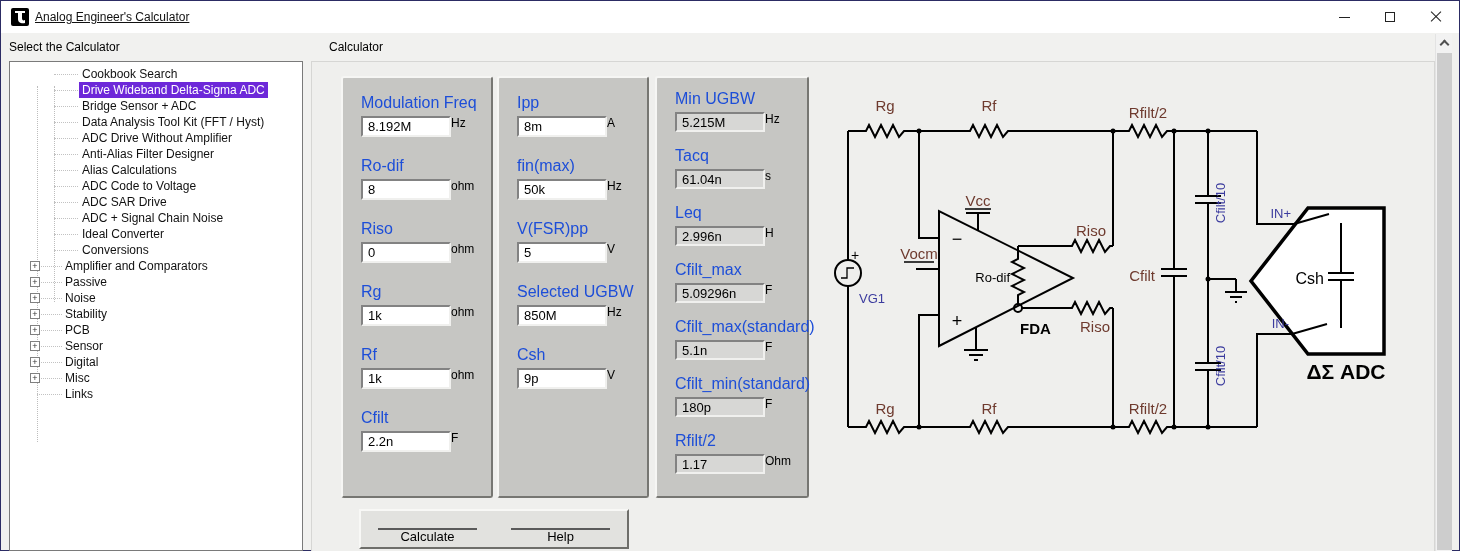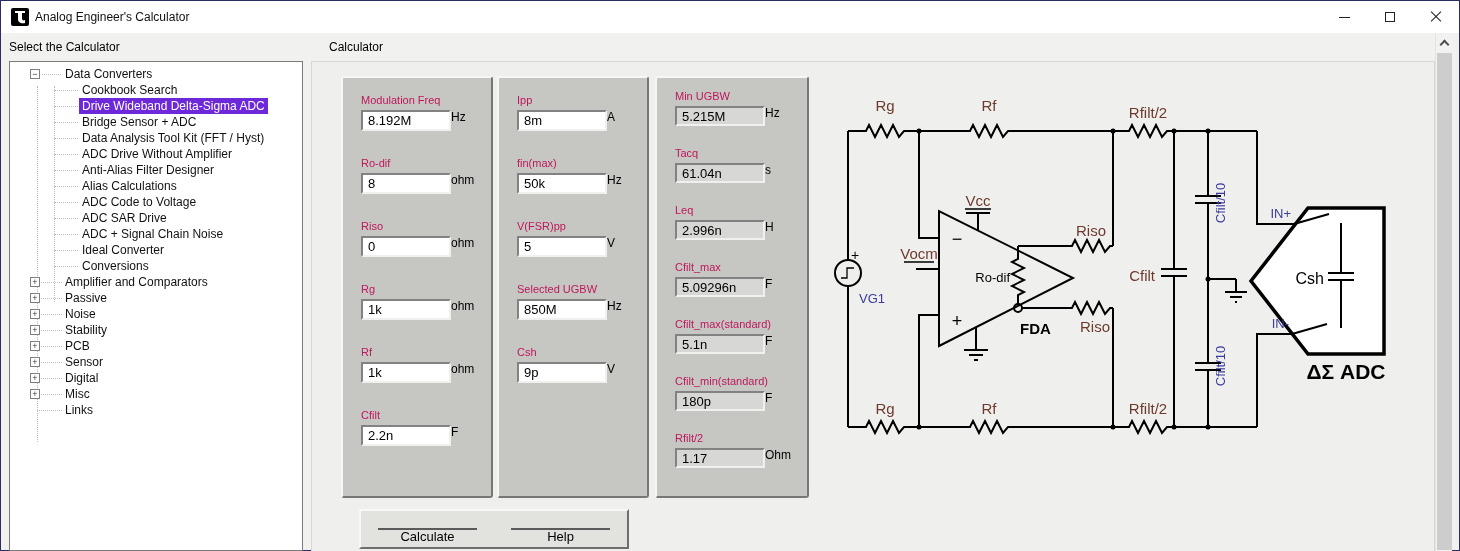--- a/index.html
+++ b/index.html
@@ -3,21 +3,21 @@
 <meta charset="utf-8">
 <style>
   * { margin:0; padding:0; box-sizing:border-box; }
   html,body { width:1460px; height:551px; overflow:hidden; }
   body { font-family:"Liberation Sans", sans-serif; background:#fff; position:relative; }
   .window { position:absolute; inset:0; border:1px solid #2c2c64; background:#f1f1ef; }
 
   
   .titlebar { position:absolute; left:0; top:0; width:1458px; height:32px; background:#fff; }
   .app-icon { position:absolute; left:10px; top:7px; width:18px; height:18px; }
-  .title-text { position:absolute; left:34px; top:9px; font-size:12px; color:#111; }
+  .title-text { position:absolute; left:34px; top:9px; font-size:12px; color:#111;text-decoration:underline; }
   .winbtn { position:absolute; top:0; width:46px; height:32px; display:flex; align-items:center; justify-content:center; }
   .winbtn.min { left:1320px; } .winbtn.max { left:1366px; } .winbtn.close { left:1412px; }
   .glyph-min { width:11px; border-top:1px solid #222; }
   .glyph-max { width:10px; height:10px; border:1px solid #222; }
   .glyph-close { position:relative; width:12px; height:12px; }
   .glyph-close::before,.glyph-close::after { content:''; position:absolute; left:-1px; top:5px; width:14px; border-top:1px solid #222; }
   .glyph-close::before { transform:rotate(45deg); } .glyph-close::after { transform:rotate(-45deg); }
 
   
   .subheader { position:absolute; left:0; top:32px; width:1458px; height:26px; background:#f1f1ef; }
@@ -42,21 +42,21 @@
   .sel .tlabel { background:#6d28d9; color:#fff; padding:0 3px; left:69px; }
 
   
   .calc-panel { position:absolute; left:310px; top:60px; width:1124px; height:491px; background:#efefed; border:1px solid #d6d6d4; }
   .gbox { position:absolute; background:#c6c6c3; border:2px solid; border-color:#f6f6f4 #767672 #767672 #f6f6f4; border-radius:3px; padding:16px 0 0 18px; }
   .gbox1 { left:340px; top:75px; width:152px; height:422px; }
   .gbox2 { left:496px; top:75px; width:152px; height:422px; }
   .gbox3 { left:654px; top:75px; width:154px; height:422px; padding-top:12px; }
   .fb { height:63px; }
   .gbox3 .fb { height:57px; }
-  .fb .flabel { display:block; font-size:11px; color:#be185d; margin-bottom:4px; }
+  .fb .flabel { display:block; font-size:16px; color:#1d4ed8; margin-bottom:4px; }
   .frow { display:flex; gap:0; }
   .lv { width:90px; height:21px; background:#fff; border:2px solid; border-color:#828282 #f0f0ee #f0f0ee #828282; font-family:"Liberation Sans",sans-serif; font-size:13px; padding-left:5px; color:#000; }
   .lv.out { background:#d7d7d5; display:flex; align-items:center; height:20px; }
   .unit { font-size:12px; color:#000; }
 
   .btnbar { position:absolute; left:358px; top:508px; width:270px; height:40px; border:2px solid; border-color:#f8f8f6 #6e6e6a #6e6e6a #f8f8f6; background:#e2e2df; display:flex; }
   .lvbtn { flex:1; margin:17px; border:1px solid #5a5a5a; background:linear-gradient(#f3f3f1,#c7c7c4); box-shadow:inset 1px 1px 0 #ffffff, inset -2px -2px 0 #99;
     box-shadow:inset 1px 1px 0 #fff, inset -1px -1px 0 #999996; font-family:"Liberation Sans",sans-serif; font-size:13px; color:#000; cursor:pointer; }
 
   
@@ -99,24 +99,20 @@
 
   <div class="subheader">
     <span class="sub-label sub-left">Select the Calculator</span>
     <span class="sub-label sub-right">Calculator</span>
   </div>
 
   <div class="tree-panel">
     <div class="guide gv1"></div>
     <div class="guide gv2"></div>
 
-    <div class="trow d0 root">
-        <span class="toggle minus"></span>
-        <span class="tlabel">Data Converters</span>
-      </div>
     <div class="trow d1">
         <span class="tlabel">Cookbook Search</span>
       </div>
     <div class="trow d1 sel">
         <span class="tlabel">Drive Wideband Delta-Sigma ADC</span>
       </div>
     <div class="trow d1">
         <span class="tlabel">Bridge Sensor + ADC</span>
       </div>
     <div class="trow d1">

